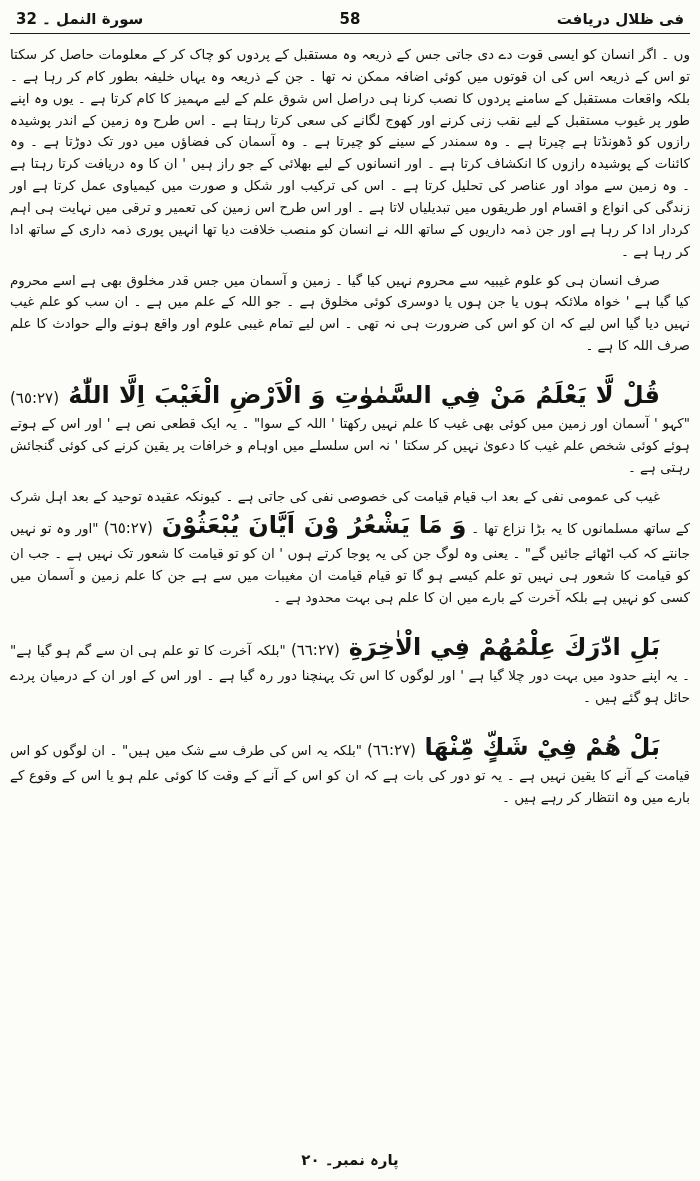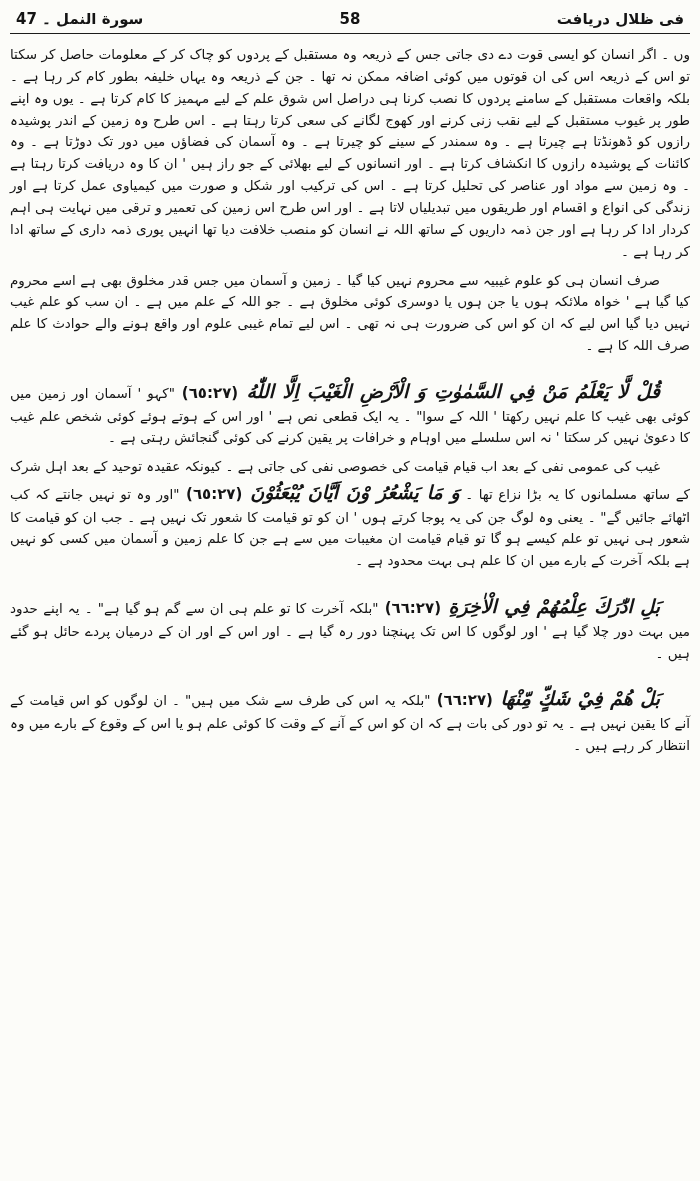--- a/index.html
+++ b/index.html
@@ -43,56 +43,58 @@
     margin: 0 0 7px 0;
   }
   .content p.indent {
     text-indent: 30px;
   }
   .content p.verse-para {
     margin-top: 20px;
   }
   .seg-urdu { }
   .seg-verse {
-    font-size: 19px;
+    font-size: 24px;
     font-weight: bold;
     line-height: 1.5;
-    font-style: italic;
   }
   .seg-ref {
     font-size: 15px;
-    font-weight: bold;
+    font-weight: normal;
   }
   .footer {
     position: absolute;
     bottom: 12px;
     left: 0;
     right: 0;
     text-align: center;
     font-size: 15px;
     font-weight: bold;
   }
 </style>
 </head>
 <body>
 
 <div class="page">
 
   <div class="header-row">
     <span>فی ظلال دریافت</span>
     <span>58</span>
-    <span>سورة النمل ۔ 47</span>
+    <span>سورة النمل ۔ 32</span>
   </div>
 
   <hr class="header-rule">
 
   <div class="content" id="content">
 
   <p><span class="seg-urdu">وں ۔ اگر انسان کو ایسی قوت دے دی جاتی جس کے ذریعہ وہ مستقبل کے پردوں کو چاک کر کے معلومات حاصل کر سکتا تو اس کے ذریعہ اس کی ان قوتوں میں کوئی اضافہ ممکن نہ تھا ۔ جن کے ذریعہ وہ یہاں خلیفہ بطور کام کر رہا ہے ۔ بلکہ واقعات مستقبل کے سامنے پردوں کا نصب کرنا ہی دراصل اس شوق علم کے لیے مہمیز کا کام کرتا ہے ۔ یوں وہ اپنے طور پر غیوب مستقبل کے لیے نقب زنی کرنے اور کھوج لگانے کی سعی کرتا رہتا ہے ۔ اس طرح وہ زمین کے اندر پوشیدہ رازوں کو ڈھونڈتا ہے چیرتا ہے ۔ وہ سمندر کے سینے کو چیرتا ہے ۔ وہ آسمان کی فضاؤں میں دور تک دوڑتا ہے ۔ وہ کائنات کے پوشیدہ رازوں کا انکشاف کرتا ہے ۔ اور انسانوں کے لیے بھلائی کے جو راز ہیں ' ان کا وہ دریافت کرتا رہتا ہے ۔ وہ زمین سے مواد اور عناصر کی تحلیل کرتا ہے ۔ اس کی ترکیب اور شکل و صورت میں کیمیاوی عمل کرتا ہے اور زندگی کی انواع و اقسام اور طریقوں میں تبدیلیاں لاتا ہے ۔ اور اس طرح اس زمین کی تعمیر و ترقی میں نہایت ہی اہم کردار ادا کر رہا ہے اور جن ذمہ داریوں کے ساتھ اللہ نے انسان کو منصب خلافت دیا تھا انہیں پوری ذمہ داری کے ساتھ ادا کر رہا ہے ۔</span></p>
       <p class="indent"><span class="seg-urdu">صرف انسان ہی کو علوم غیبیہ سے محروم نہیں کیا گیا ۔ زمین و آسمان میں جس قدر مخلوق بھی ہے اسے محروم کیا گیا ہے ' خواہ ملائکہ ہوں یا جن ہوں یا دوسری کوئی مخلوق ہے ۔ جو اللہ کے علم میں ہے ۔ ان سب کو علم غیب نہیں دیا گیا اس لیے کہ ان کو اس کی ضرورت ہی نہ تھی ۔ اس لیے تمام غیبی علوم اور واقع ہونے والے حوادث کا علم صرف اللہ کا ہے ۔</span></p>
       <p class="indent verse-para"><span class="seg-verse">قُلْ لَّا يَعْلَمُ مَنْ فِي السَّمٰوٰتِ وَ الْاَرْضِ الْغَيْبَ اِلَّا اللّٰهُ </span><span class="seg-ref">(٦٥:٢٧) </span><span class="seg-urdu">"کہو ' آسمان اور زمین میں کوئی بھی غیب کا علم نہیں رکھتا ' اللہ کے سوا" ۔ یہ ایک قطعی نص ہے ' اور اس کے ہوتے ہوئے کوئی شخص علم غیب کا دعویٰ نہیں کر سکتا ' نہ اس سلسلے میں اوہام و خرافات پر یقین کرنے کی کوئی گنجائش رہتی ہے ۔</span></p>
       <p class="indent"><span class="seg-urdu">غیب کی عمومی نفی کے بعد اب قیام قیامت کی خصوصی نفی کی جاتی ہے ۔ کیونکہ عقیدہ توحید کے بعد اہل شرک کے ساتھ مسلمانوں کا یہ بڑا نزاع تھا ۔ </span><span class="seg-verse">وَ مَا يَشْعُرُ وْنَ اَيَّانَ يُبْعَثُوْنَ </span><span class="seg-ref">(٦٥:٢٧) </span><span class="seg-urdu">"اور وہ تو نہیں جانتے کہ کب اٹھائے جائیں گے" ۔ یعنی وہ لوگ جن کی یہ پوجا کرتے ہوں ' ان کو تو قیامت کا شعور تک نہیں ہے ۔ جب ان کو قیامت کا شعور ہی نہیں تو علم کیسے ہو گا تو قیام قیامت ان مغیبات میں سے ہے جن کا علم زمین و آسمان میں کسی کو نہیں ہے بلکہ آخرت کے بارے میں ان کا علم ہی بہت محدود ہے ۔</span></p>
       <p class="indent verse-para"><span class="seg-verse">بَلِ ادّٰرَكَ عِلْمُهُمْ فِي الْاٰخِرَةِ </span><span class="seg-ref">(٦٦:٢٧) </span><span class="seg-urdu">"بلکہ آخرت کا تو علم ہی ان سے گم ہو گیا ہے" ۔ یہ اپنے حدود میں بہت دور چلا گیا ہے ' اور لوگوں کا اس تک پہنچنا دور رہ گیا ہے ۔ اور اس کے اور ان کے درمیان پردے حائل ہو گئے ہیں ۔</span></p>
       <p class="indent verse-para"><span class="seg-verse">بَلْ هُمْ فِيْ شَكٍّ مِّنْهَا </span><span class="seg-ref">(٦٦:٢٧) </span><span class="seg-urdu">"بلکہ یہ اس کی طرف سے شک میں ہیں" ۔ ان لوگوں کو اس قیامت کے آنے کا یقین نہیں ہے ۔ یہ تو دور کی بات ہے کہ ان کو اس کے آنے کے وقت کا کوئی علم ہو یا اس کے وقوع کے بارے میں وہ انتظار کر رہے ہیں ۔</span></p>
     </div>
 
+  <div class="footer">
+    <span>پارہ نمبر۔ ۲۰</span>
+  </div>
 
 </div>
 
 </body></html>

